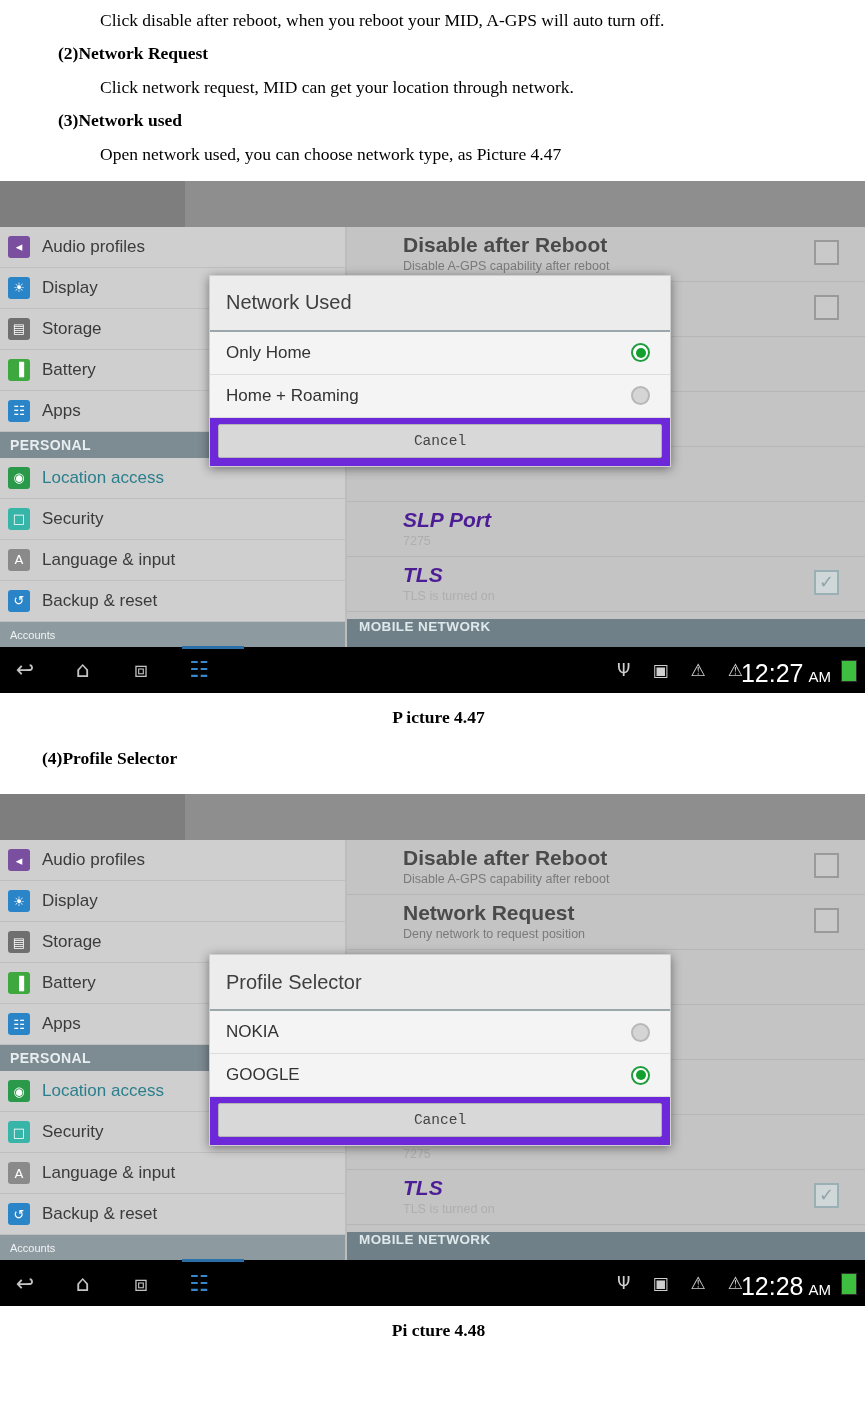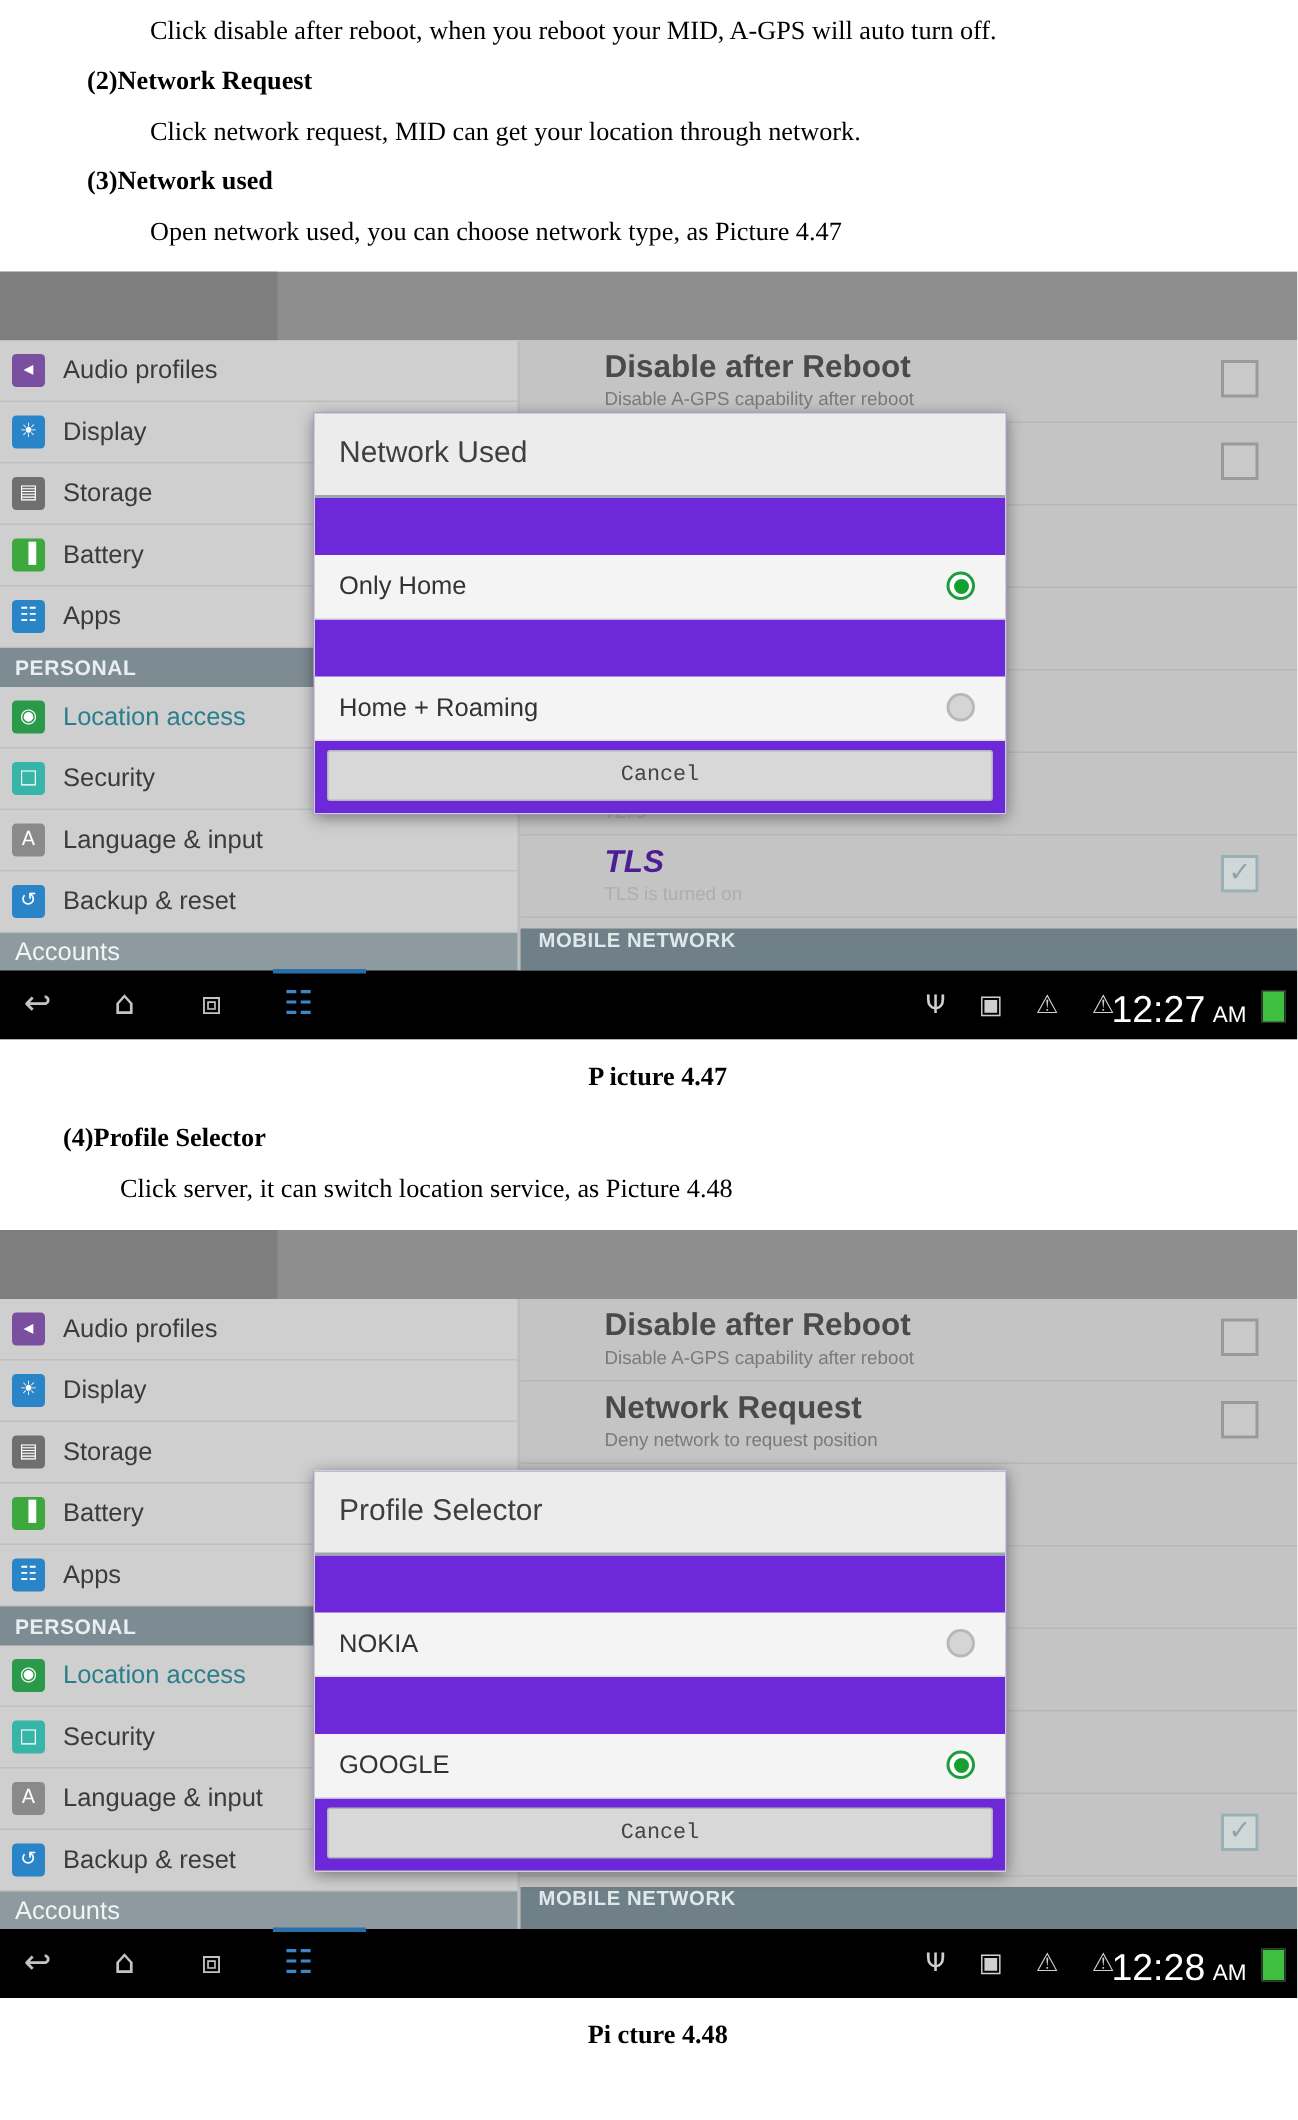--- a/index.html
+++ b/index.html
@@ -101,21 +101,21 @@
     letter-spacing: 0.4px;
   }
   .lst .row.sectionhdr2 {
     background: #8d9aa0;
     height: 26px;
     border-bottom: none;
     padding-left: 10px;
   }
   .lst .row.sectionhdr2 .lbl {
     color: #f0f4f5;
-    font-size: 17px;
+    font-size: 11px;
   }
   .lst .row.teal .lbl { color: #2a7f8c; }
 
   
   .rp {
     position: absolute; left: 347px; top: 0; width: 518px; height: 420px;
     background: #c4c4c4;
   }
   .rp .prow {
     position: relative;
@@ -186,21 +186,20 @@
   .dlg .opt {
     height: 42px;
     display: flex; align-items: center;
     padding: 0 20px 0 16px;
     justify-content: space-between;
     background: #f4f4f4;
     border-bottom: 1px solid #dcdcdc;
     font-size: 17px;
     color: #333;
     font-family: "Liberation Sans", sans-serif;
-    margin-top: 38px;
   }
   .radio {
     width: 19px; height: 19px;
     border-radius: 50%;
     border: 2px solid #b8b8b8;
     background: #d5d5d5;
     display: flex; align-items: center; justify-content: center;
     box-sizing: border-box;
   }
   .radio.on {
@@ -404,21 +403,20 @@
       <div class="battery"></div>
     </div>
   </div>
 
   <div style="height:14px"></div>
   <div class="caption" style="padding-left:12px">P icture 4.47</div>
 
   <div style="height:18px"></div>
   <div class="para bold indent3">(4)Profile Selector</div>
   <div style="height:9px"></div>
-  <div class="para indent4">Click server, it can switch location service, as Picture 4.48</div>
   <div style="height:14px"></div>
 
   <div class="shot">
     <div class="topbar">
       <div class="tb-left"></div>
     </div>
 
     <div class="content">
 
       <div class="lst">

